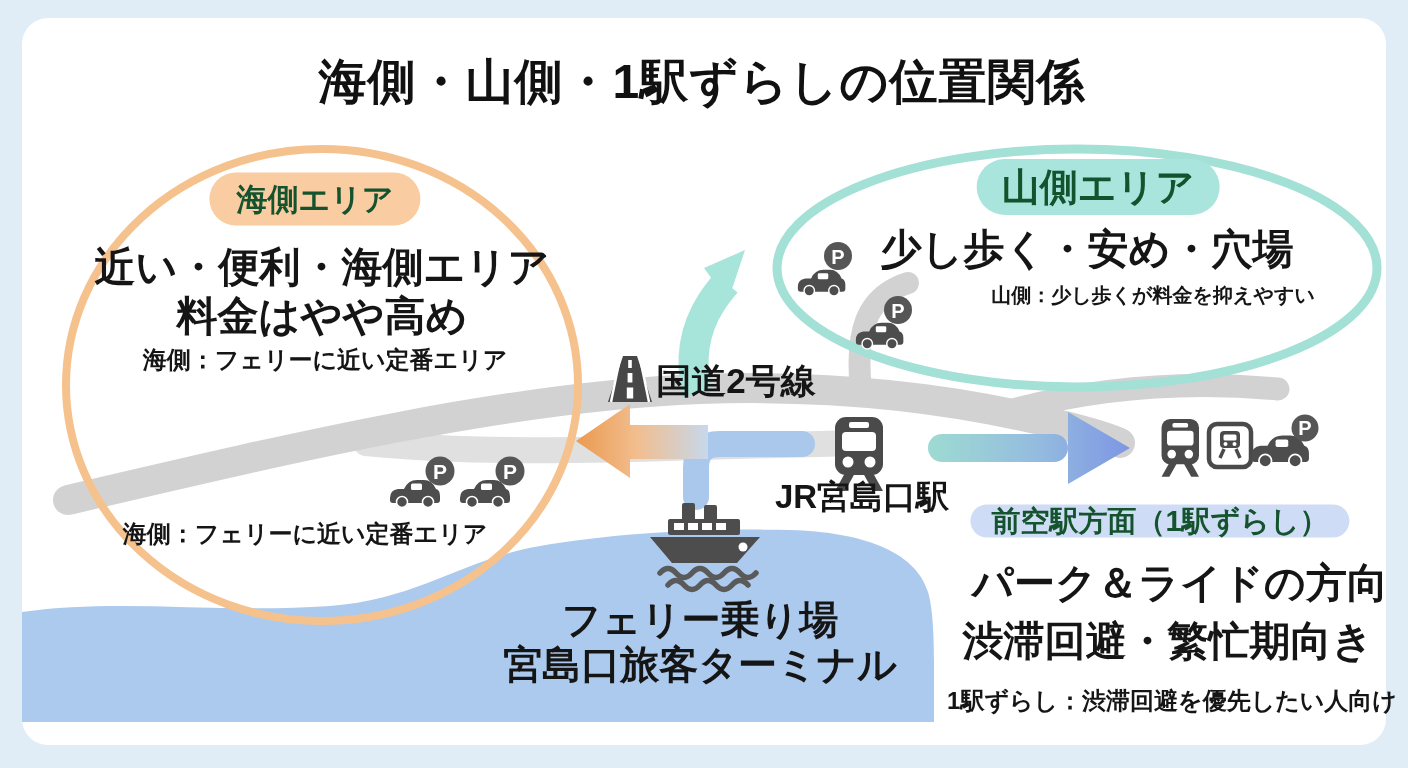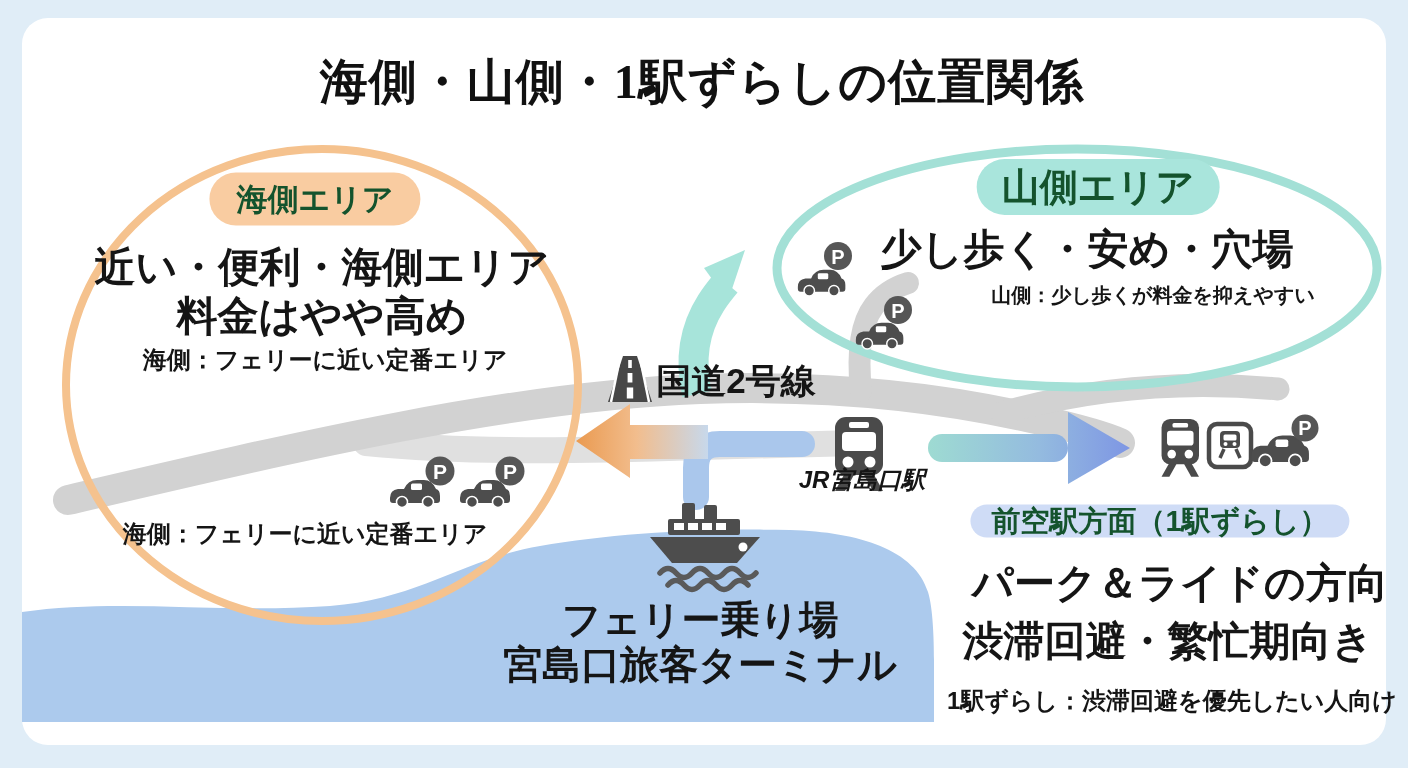--- a/index.html
+++ b/index.html
@@ -12,36 +12,36 @@
   .stage{position:absolute;left:0;top:0;width:1408px;height:768px;}
   .card{
     position:absolute;left:22px;top:18px;width:1364px;height:727px;
     background:#ffffff;border-radius:26px;
   }
   svg.map{position:absolute;left:0;top:0;width:1408px;height:768px;}
   .lbl{
     position:absolute;transform:translate(-50%,-50%);
     white-space:nowrap;font-weight:800;color:#151515;line-height:1;
   }
-  .title{left:702px;top:82px;font-size:48px;letter-spacing:1px;color:#111;font-family:Liberation Serif, serif;}
+  .title{left:702px;top:82px;font-size:48px;letter-spacing:1px;color:#111;}
   .badge{
     position:absolute;transform:translate(-50%,-50%);
     white-space:nowrap;font-weight:800;color:#14532d;line-height:1;
   }
   .badge-sea{left:315px;top:199px;font-size:31px;background:#f9cca1;border-radius:30px;padding:11px 27px;}
   .badge-mtn{left:1098px;top:187px;font-size:38px;background:#a9e5dc;border-radius:30px;padding:9px 25px;}
   .badge-shift{left:1160px;top:521px;font-size:29px;background:#cfdcf6;border-radius:30px;padding:2px 21px;}
   .sea-line1{left:322px;top:267px;font-size:41px;}
   .sea-line2{left:322px;top:316px;font-size:41px;}
   .sea-note1{left:325px;top:360px;font-size:24px;font-weight:700;}
   .sea-note2{left:305px;top:534px;font-size:24px;font-weight:700;}
   .mtn-line1{left:1087px;top:249px;font-size:41px;}
   .mtn-note{left:1153px;top:295px;font-size:20px;font-weight:700;}
   .route-label{left:736px;top:380px;font-size:35px;}
-  .jr-label{left:862px;top:480px;font-size:24px;font-style:italic;}
+  .jr-label{left:862px;top:496px;font-size:33px;}
   .ferry-line1{left:700px;top:619px;font-size:39px;}
   .ferry-line2{left:700px;top:664px;font-size:39px;}
   .pr-line1{left:1180px;top:583px;font-size:41px;}
   .pr-line2{left:1168px;top:641px;font-size:41px;}
   .pr-note{left:1172px;top:701px;font-size:24px;font-weight:700;}
 </style>
 </head>
 <body>
 
 <div class="stage">

